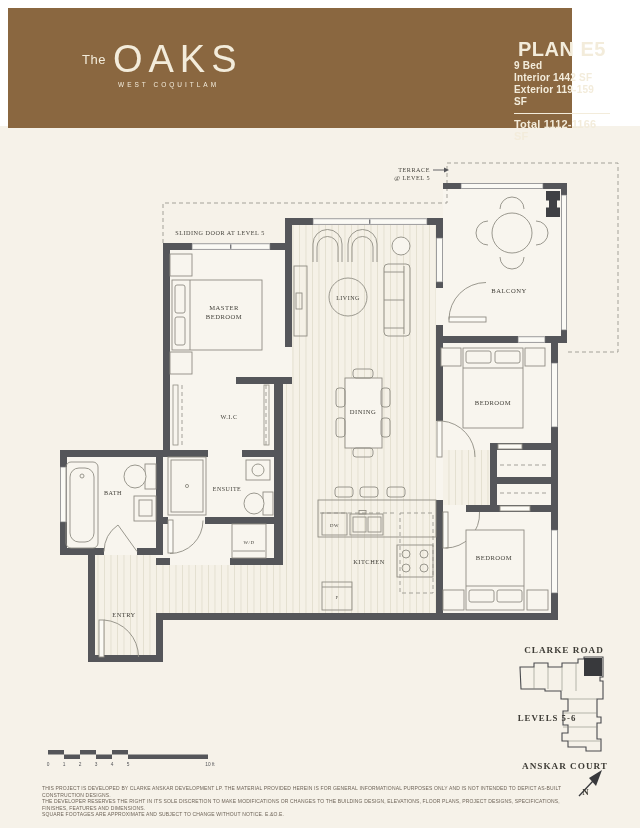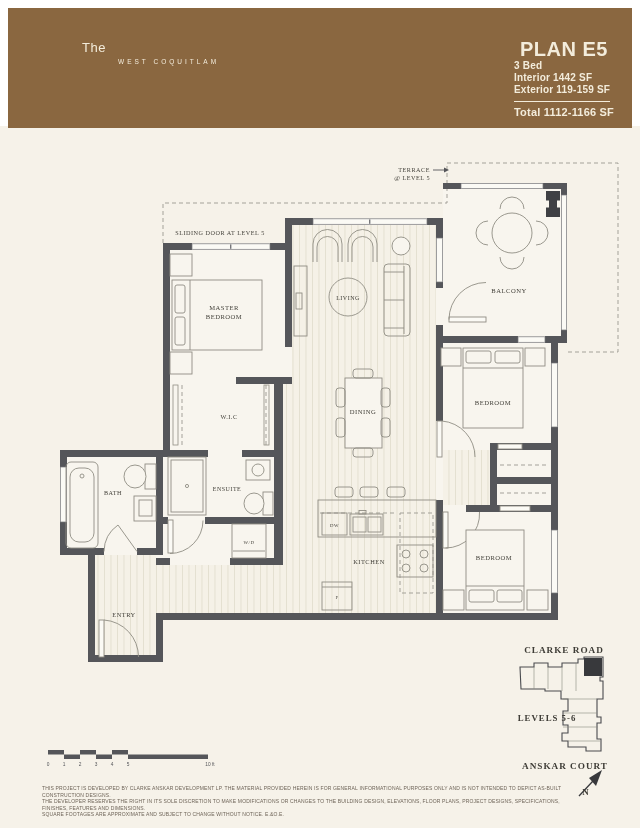--- a/index.html
+++ b/index.html
@@ -1,20 +1,20 @@
 <!DOCTYPE html>
 <html><head>
 <meta charset="utf-8">
 <style>
   html,body{margin:0;padding:0;}
   body{width:640px;height:828px;position:relative;background:#ffffff;overflow:hidden;
        font-family:"Liberation Sans",sans-serif;}
   .page-cream{position:absolute;left:0;top:126px;width:640px;height:702px;background:#f6f2e9;}
   
-  .band{position:absolute;left:8px;top:8px;width:624px;height:120px;background:#8a6740;}
+  .band{position:absolute;left:8px;top:8px;width:564px;height:120px;background:#8a6740;}
   .logo{position:absolute;left:74px;top:32px;color:#f3ecdb;}
   .logo-row{display:flex;align-items:center;}
   .logo-the{font-size:13px;letter-spacing:.5px;margin-right:7px;font-weight:400;}
   .logo-oaks{font-size:38px;font-weight:400;letter-spacing:6px;line-height:38px;}
   .logo-sub{font-size:6.5px;letter-spacing:3px;margin-top:3px;padding-left:36px;}
   .info{position:absolute;left:506px;top:31px;color:#f3ecdb;}
   .info-title{font-size:20px;font-weight:bold;letter-spacing:.5px;line-height:21px;text-align:center;}
   .info-line{font-size:10px;font-weight:bold;line-height:12px;letter-spacing:.2px;}
   .info-rule{width:96px;border-top:1.2px solid #f3ecdb;margin:5px 0 4px 0;}
   .info-total{font-size:11px;font-weight:bold;letter-spacing:.2px;}
@@ -25,26 +25,27 @@
 </style>
 </head>
 <body>
 
 <div class="page-cream"></div>
 
 <div class="band">
   <div class="logo">
     <div class="logo-row">
       <span class="logo-the">The</span>
+      <span class="logo-oaks">OAKS</span>
     </div>
     <div class="logo-sub">WEST COQUITLAM</div>
   </div>
   <div class="info">
     <div class="info-title">PLAN E5</div>
-    <div class="info-line">3 Bed</div>
+    <div class="info-line">9 Bed</div>
     <div class="info-line">Interior 1442 SF</div>
     <div class="info-line">Exterior 119-159 SF</div>
     <div class="info-rule"></div>
     <div class="info-total">Total 1112-1166 SF</div>
   </div>
 </div>
 
 <svg width="640" height="828" viewBox="0 0 640 828">
   <defs>
     <pattern id="wood" width="6.5" height="10" patternUnits="userSpaceOnUse">

